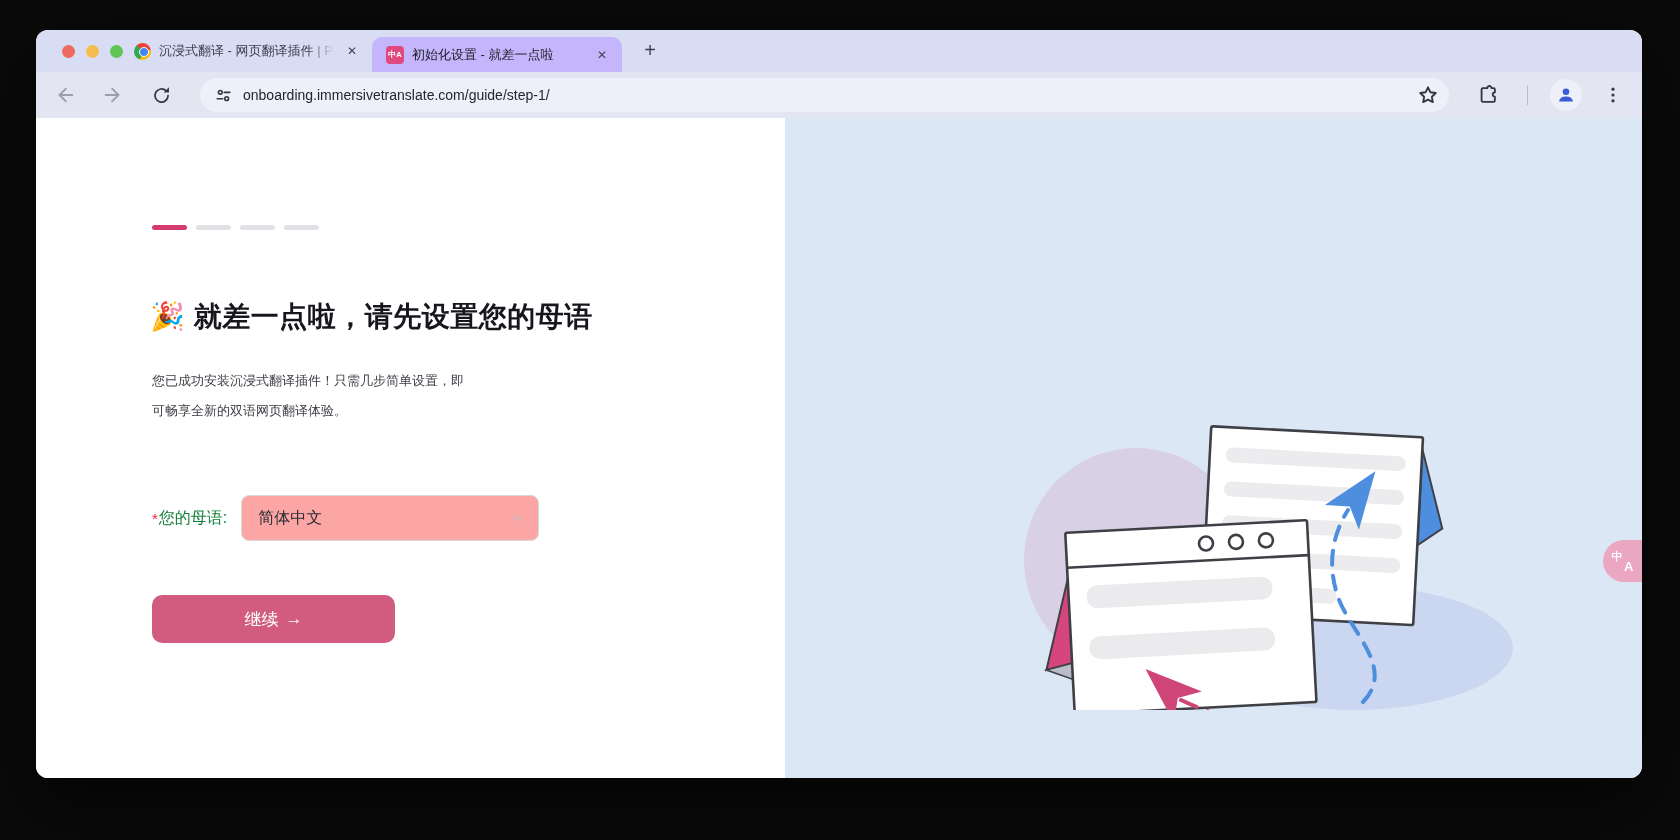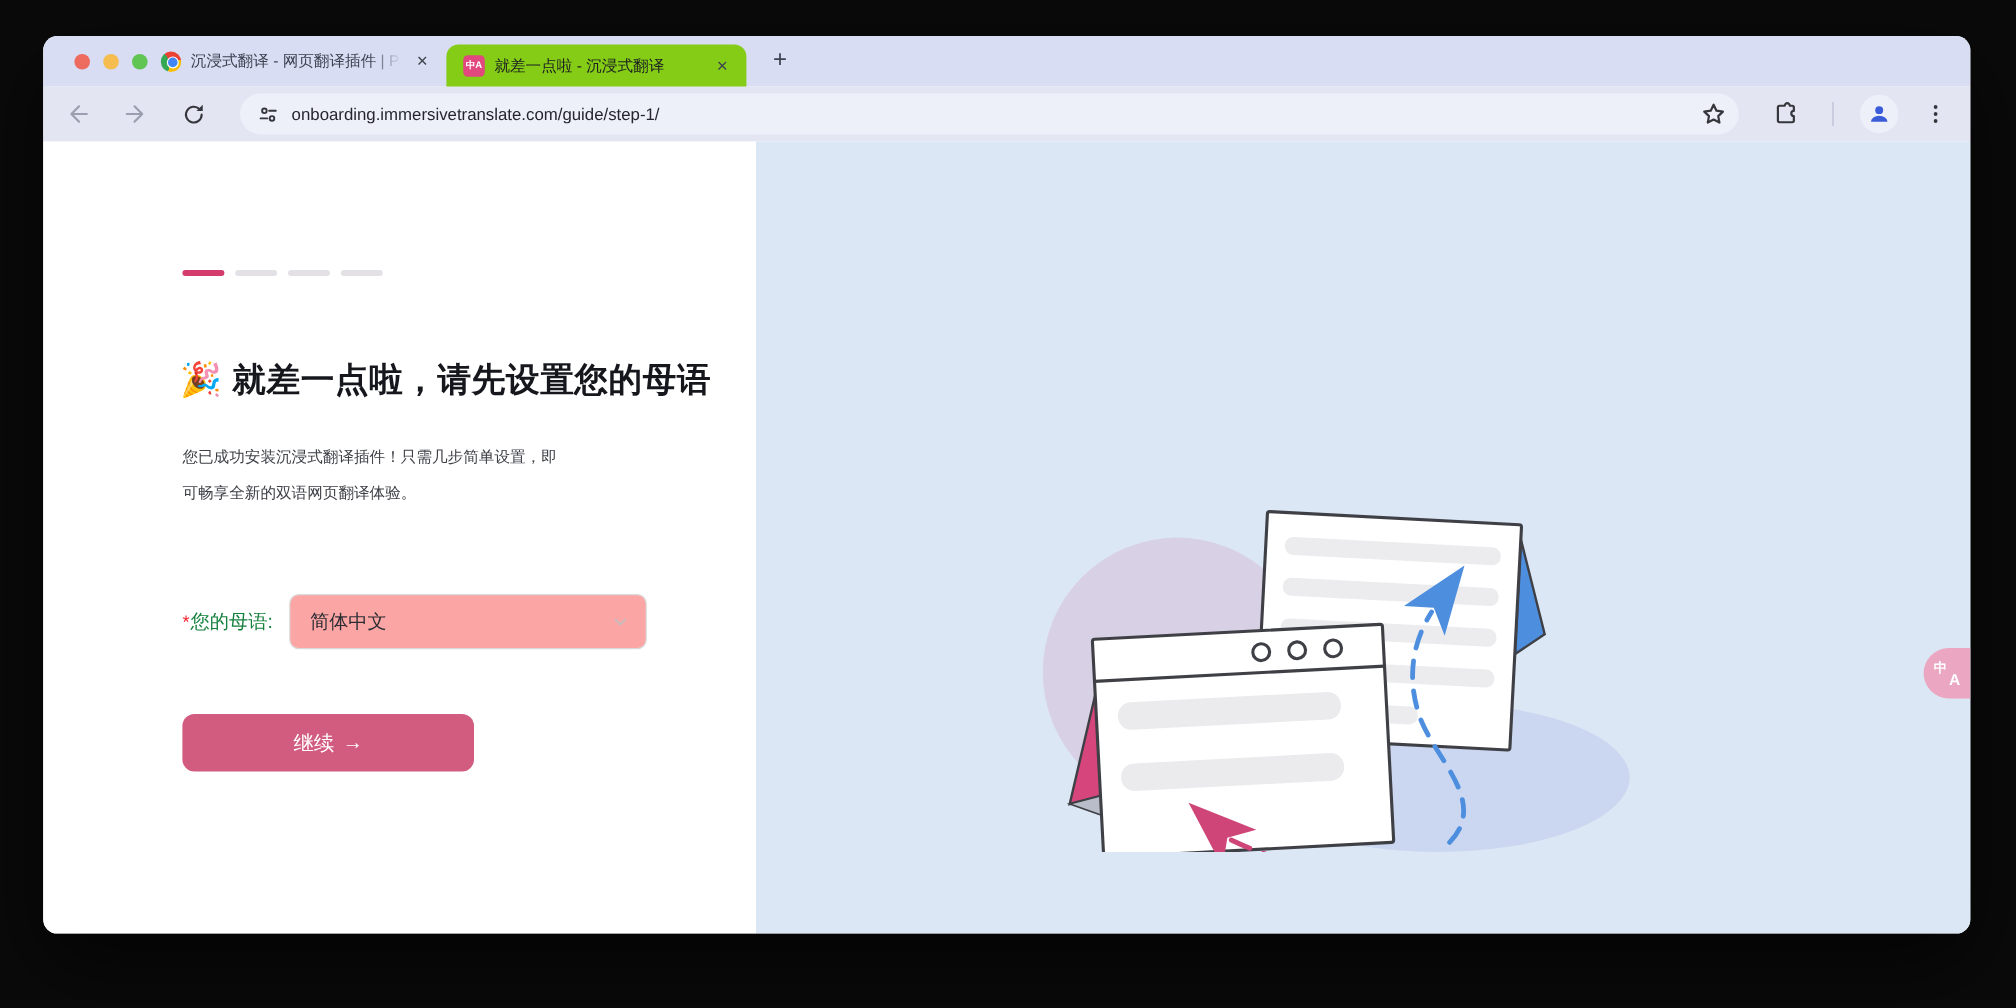--- a/index.html
+++ b/index.html
@@ -10,21 +10,21 @@
     box-shadow:0 25px 70px rgba(0,0,0,.65); }
 
   
   .tabstrip{ height:42px; background:#d8ddf3; display:flex; align-items:flex-end; position:relative; }
   .traffic{ position:absolute; left:26px; top:15px; display:flex; gap:11px; }
   .light{ width:13px; height:13px; border-radius:50%; }
   .light.red{ background:#ed6a5f; } .light.yellow{ background:#f5bd4f; } .light.green{ background:#61c554; }
 
   .tab{ display:flex; align-items:center; height:42px; padding:0 10px 0 14px; }
   .tab.inactive{ margin-left:84px; width:252px; color:#3d4150; }
-  .tab.active{ width:250px; height:35px; background:#84cc16; border-radius:10px 10px 0 0; color:#1b1d22; }
+  .tab.active{ width:250px; height:35px; background:#c4b5fd; border-radius:10px 10px 0 0; color:#1b1d22; }
   .tab-title{ font-size:13px; white-space:nowrap; overflow:hidden; flex:1; margin:0 8px;
     -webkit-mask-image:linear-gradient(90deg,#000 85%,transparent); mask-image:linear-gradient(90deg,#000 85%,transparent); }
   .tab-close{ font-size:12px; color:#41454f; width:20px; height:20px; line-height:20px; text-align:center; border-radius:50%; cursor:default; }
   .favicon-chrome{ width:17px; height:17px; border-radius:50%; flex:none;
     background:conic-gradient(from -40deg,#ea4335 0 33%,#fbbc05 0 66%,#34a853 0 100%); position:relative; }
   .favicon-chrome::after{ content:""; position:absolute; left:4.5px; top:4.5px; width:8px; height:8px;
     border-radius:50%; background:#4285f4; border:1.5px solid #fff; }
   .favicon-it{ width:18px; height:18px; border-radius:4px; background:#e0487e; flex:none;
     color:#fff; font-size:8px; font-weight:bold; display:flex; align-items:center; justify-content:center; letter-spacing:0; }
   .newtab{ margin-left:14px; font-size:20px; color:#3d4150; width:28px; height:28px; line-height:26px;
@@ -35,21 +35,21 @@
   .tbtn{ width:34px; height:34px; border-radius:50%; display:flex; align-items:center; justify-content:center; flex:none; }
   .tbtn svg{ display:block; }
   .omnibox{ flex:1; height:34px; background:#edeff9; border-radius:17px; margin:0 8px;
     display:flex; align-items:center; padding:0 10px 0 14px; min-width:0; }
   .url-text{ flex:1; font-size:14px; color:#24262c; white-space:nowrap; overflow:hidden; margin-left:10px; }
   .divider{ width:1px; height:20px; background:#b9bdd2; margin:0 8px; flex:none; }
   .avatar-wrap{ width:32px; height:32px; border-radius:50%; background:#edeff9; display:flex; align-items:center; justify-content:center; flex:none; }
 
   
   .content{ display:flex; height:660px; position:relative; }
-  .panel-left{ width:594px; background:#fff; position:relative;padding-left:12px; }
+  .panel-left{ width:749px; background:#fff; position:relative;padding-left:12px; }
   .panel-right{ flex:1; background:#dbe7f5; position:relative; }
 
   .progress{ position:absolute; left:116px; top:107px; display:flex; gap:9px; }
   .pbar{ width:35px; height:5px; border-radius:3px; background:#e3e1e5; }
   .pbar.active{ background:#d33c6d; }
 
   .headline{ position:absolute; left:114px; top:180px; width:480px;
     font-size:28px; font-weight:bold; color:#15171c; letter-spacing:.5px; }
   .desc{ position:absolute; left:116px; top:248px; width:420px;
     font-size:13px; color:#3f4046; line-height:30px; }
@@ -89,21 +89,21 @@
     </div>
 
     <div class="tab inactive">
       <div class="favicon-chrome"></div>
       <div class="tab-title">沉浸式翻译 - 网页翻译插件 | PD</div>
       <div class="tab-close">✕</div>
     </div>
 
     <div class="tab active">
       <div class="favicon-it">中A</div>
-      <div class="tab-title">就差一点啦 - 沉浸式翻译</div>
+      <div class="tab-title">初始化设置 - 就差一点啦</div>
       <div class="tab-close">✕</div>
     </div>
 
     <div class="newtab">+</div>
   </div>
 
   <div class="toolbar">
     <div class="tbtn">
       <svg width="22" height="22" viewBox="0 0 24 24">
         <path class="ic-stroke" d="M13 5 L6 12 L13 19 M6 12 H20"></path>

